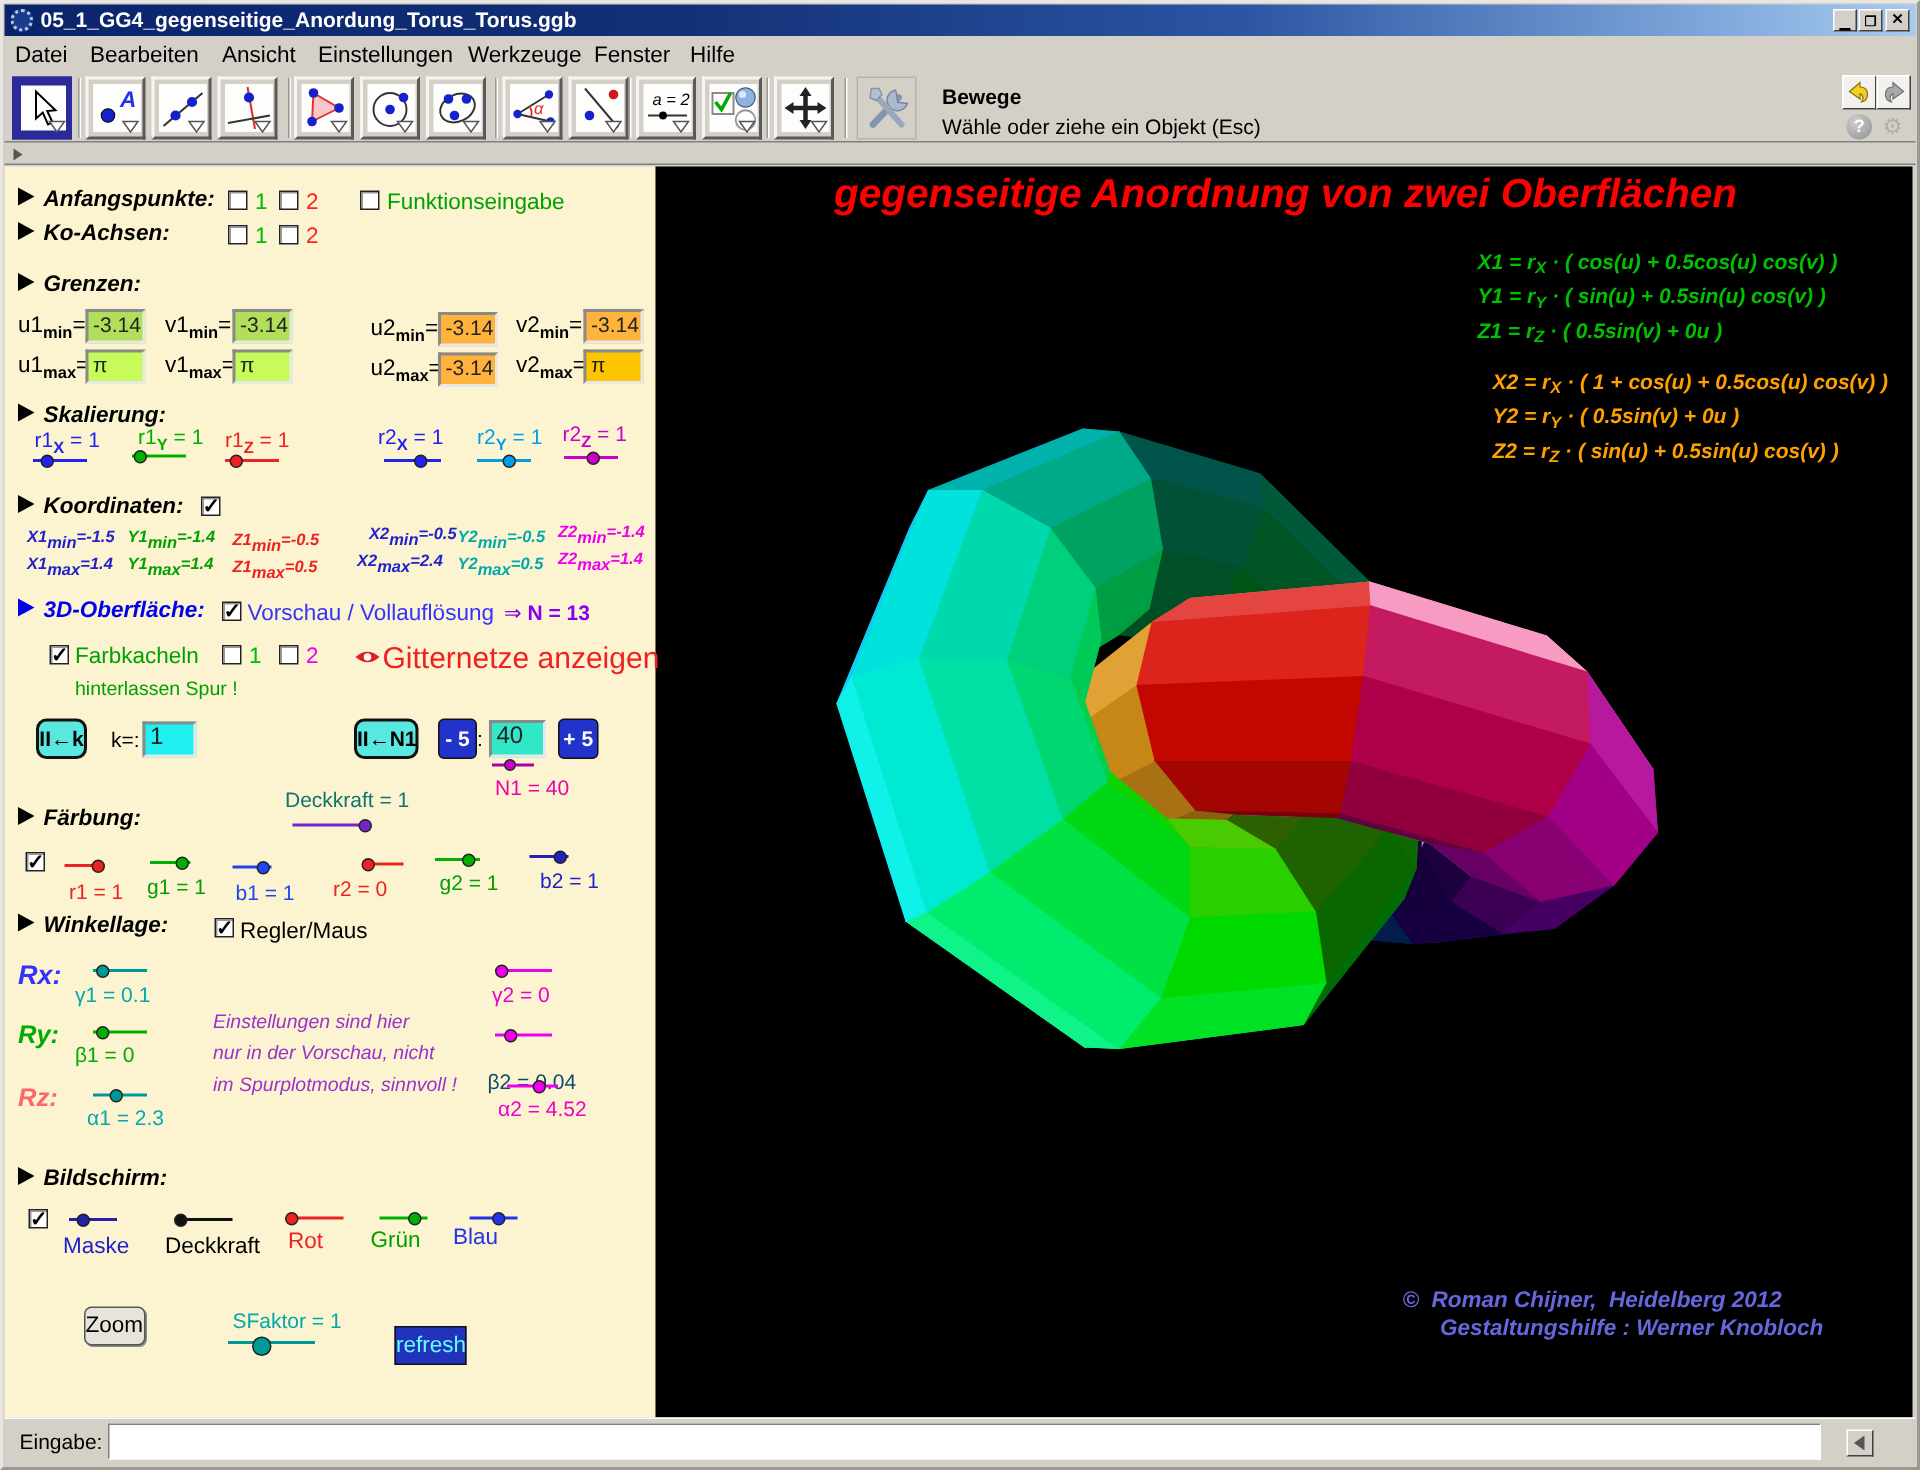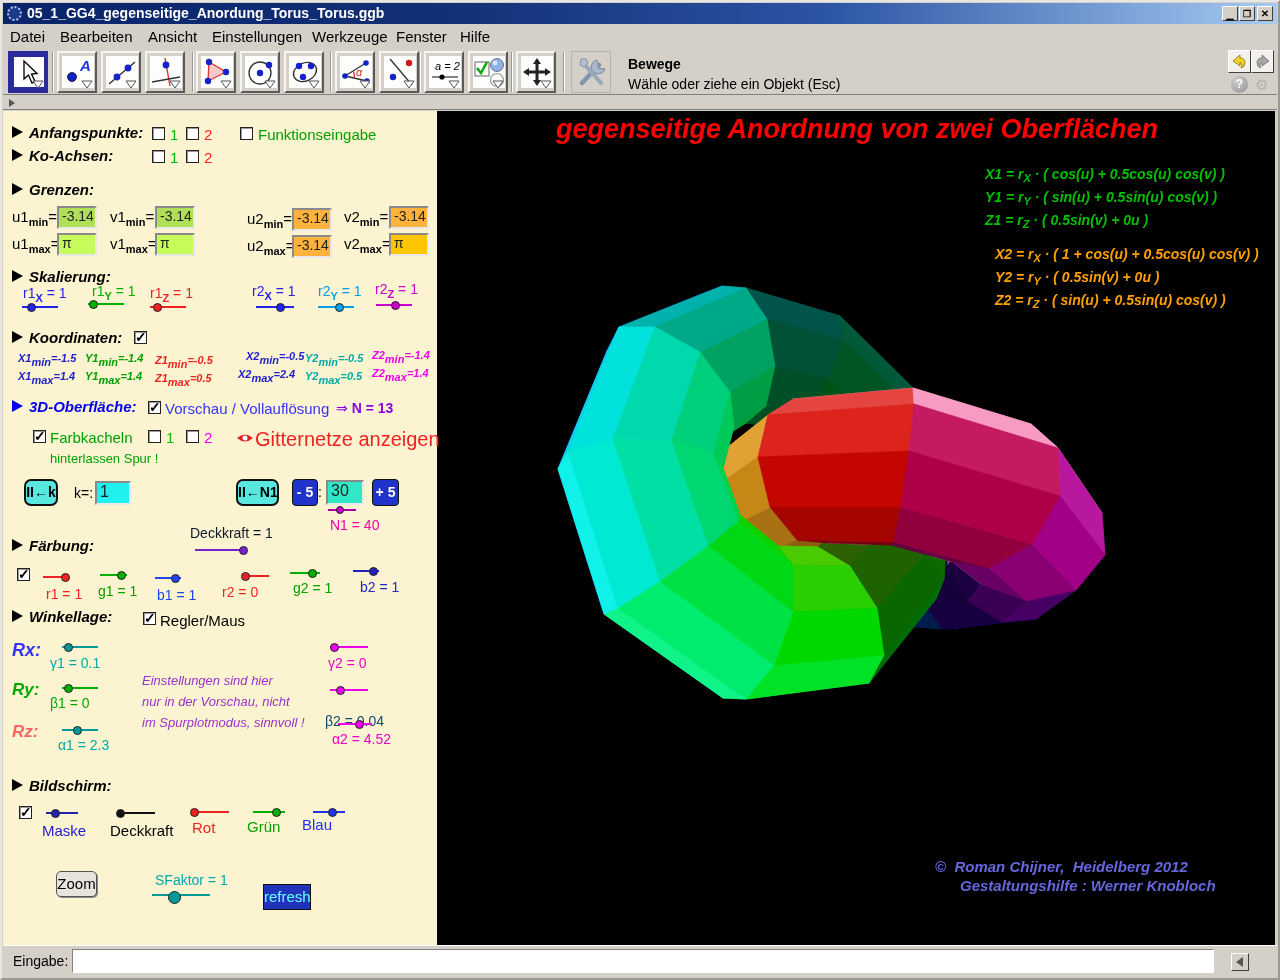--- a/index.html
+++ b/index.html
@@ -497,29 +497,29 @@
     <circle cx="9" cy="6" r="2.5" fill="#fff"></circle>
   </svg>
 <div class="lbl" style="left:255px;top:428px;color:#ee2222;font-size:20px">Gitternetze anzeigen</div>
 <div class="lbl" style="left:50px;top:451px;color:#00a000;font-size:13px">hinterlassen Spur !</div>
 <div class="abs" style="left:24px;top:479px;width:34px;height:27px;background:#58e8e0;border:2px solid #111;border-radius:7px;text-align:center;font-size:14px;font-weight:bold;line-height:23px;color:#000">II←k</div>
 <div class="lbl" style="left:74px;top:485px;color:#000;font-size:14px">k=:</div>
 <div class="fld" style="left:95px;top:481px;width:36px;height:24px;background:#20f0f0;font-size:16px">1</div>
 <div class="abs" style="left:236px;top:479px;width:43px;height:27px;background:#58e8e0;border:2px solid #111;border-radius:7px;text-align:center;font-size:14px;font-weight:bold;line-height:23px;color:#000">II←N1</div>
 <div class="abs" style="left:292px;top:479px;width:26px;height:27px;background:#2233cc;border:1px solid #111;border-radius:4px;text-align:center;font-size:14px;font-weight:bold;line-height:25px;color:#fff">- 5</div>
 <div class="lbl" style="left:318px;top:484px;color:#000;font-size:14px">:</div>
-<div class="fld" style="left:326px;top:480px;width:38px;height:25px;background:#30e8c8;font-size:16px">30</div>
+<div class="fld" style="left:326px;top:480px;width:38px;height:25px;background:#30e8c8;font-size:16px">40</div>
 <div class="abs" style="left:372px;top:479px;width:27px;height:27px;background:#2233cc;border:1px solid #111;border-radius:4px;text-align:center;font-size:14px;font-weight:bold;line-height:25px;color:#fff">+ 5</div>
 <div class="sl" style="left:328px;top:506px;width:28px;height:10px">
     <div class="tr" style="background:#aa00aa"></div>
     <div class="kn" style="left:8px;background:#cc00cc;border:1px solid #222;width:8px;height:8px"></div>
   </div>
 <div class="lbl" style="left:330px;top:517px;color:#ee00aa;font-size:14px">N1 = 40</div>
 <div class="abs hdr" style="left:12px;top:537px;color:#000"><span class="tri" style="border-left-color:#000"></span>Färbung:</div>
-<div class="lbl" style="left:190px;top:525px;color:#0f172a;font-size:14px">Deckkraft = 1</div>
+<div class="lbl" style="left:190px;top:525px;color:#0f766e;font-size:14px">Deckkraft = 1</div>
 <div class="sl" style="left:195px;top:546px;width:50px;height:10px">
     <div class="tr" style="background:#7722cc"></div>
     <div class="kn" style="left:44px;background:#7722cc;border:1px solid #222;width:9px;height:9px"></div>
   </div>
 <div class="cb ck" style="left:17px;top:568px"></div>
 <div class="sl" style="left:43px;top:573px;width:26px;height:10px">
     <div class="tr" style="background:#ee2222"></div>
     <div class="kn" style="left:18px;background:#ee2222;border:1px solid #222;width:9px;height:9px"></div>
   </div>
 <div class="lbl" style="left:46px;top:586px;color:#ee2222;font-size:14px">r1 = 1</div>
@@ -607,21 +607,21 @@
 <div class="sl" style="left:253px;top:808px;width:32px;height:10px">
     <div class="tr" style="background:#00b000"></div>
     <div class="kn" style="left:19px;background:#00b000;border:1px solid #222;width:9px;height:9px"></div>
   </div>
 <div class="lbl" style="left:247px;top:818px;color:#00a000;font-size:15px">Grün</div>
 <div class="sl" style="left:313px;top:808px;width:32px;height:10px">
     <div class="tr" style="background:#2233ee"></div>
     <div class="kn" style="left:15px;background:#2233ee;border:1px solid #222;width:9px;height:9px"></div>
   </div>
 <div class="lbl" style="left:302px;top:816px;color:#2233ee;font-size:15px">Blau</div>
-<div class="abs" style="left:56px;top:871px;width:41px;height:26px;background:#e8e4dc;border:1px solid #555;border-radius:5px;box-shadow:1px 1px 0 #888;text-align:center;font-size:15px;line-height:24px;color:#000">Zoom</div>
+<div class="abs" style="left:56px;top:871px;width:41px;height:26px;background:#e8e4dc;border:1px solid #555;border-radius:5px;box-shadow:1px 1px 0 #888;text-align:left;font-size:15px;line-height:24px;color:#000">Zoom</div>
 <div class="lbl" style="left:155px;top:872px;color:#00aaaa;font-size:14px">SFaktor = 1</div>
 <div class="sl" style="left:152px;top:891px;width:58px;height:10px">
     <div class="tr" style="background:#009999"></div>
     <div class="kn" style="left:16px;background:#009999;border:1px solid #222;width:13px;height:13px"></div>
   </div>
 <div class="abs" style="left:263px;top:884px;width:48px;height:26px;background:#2233bb;border:1px solid #111;text-align:center;font-size:15px;line-height:24px;color:#66ffff">refresh</div>
 
 <div class="abs" style="left:3px;top:945px;width:1274px;height:30px;background:#d4d0c8;border-top:1px solid #fff"></div>
 <div class="abs" style="left:13px;top:953px;font-size:14px;color:#000">Eingabe:</div>
 <div class="abs sunken" style="left:72px;top:949px;width:1142px;height:24px;background:#fff"></div>

